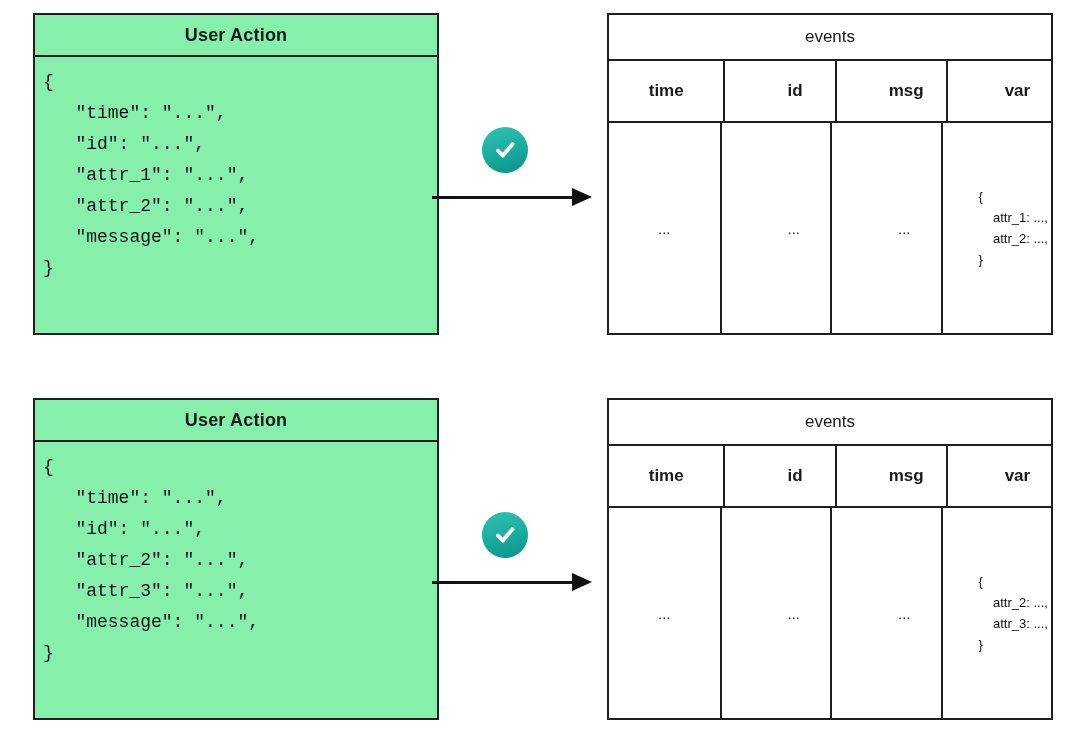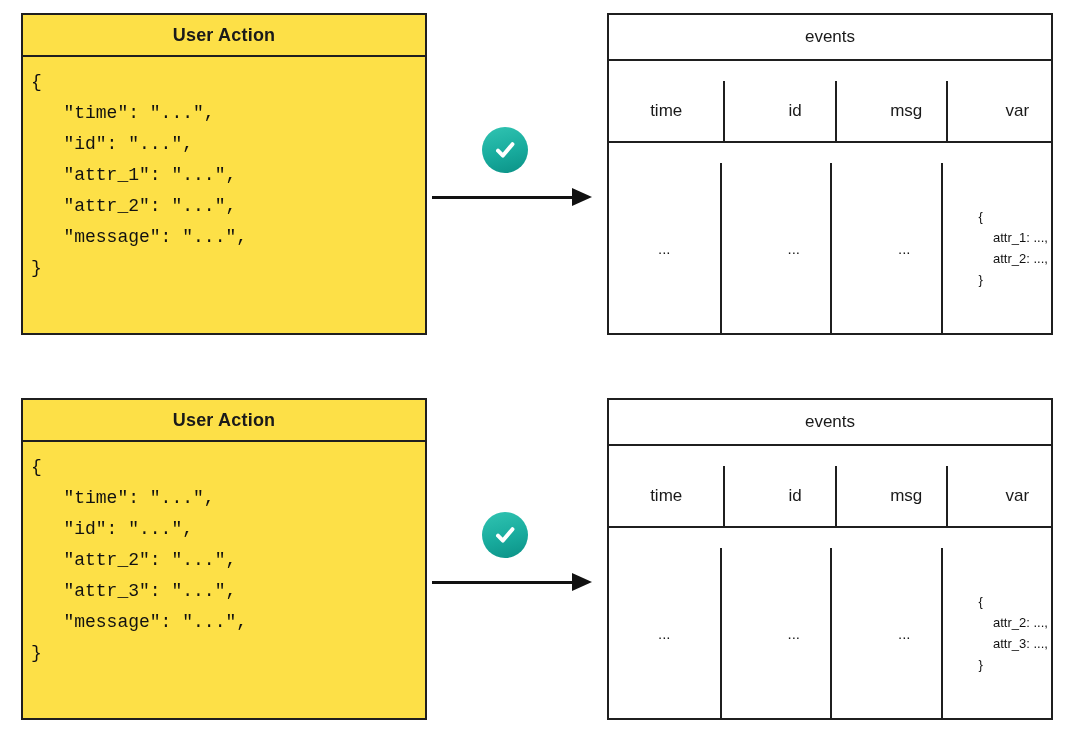--- a/index.html
+++ b/index.html
@@ -19,26 +19,26 @@
     left: 0;
     width: 1080px;
     height: 322px;
   }
   .row-1 { top: 13px; }
   .row-2 { top: 398px; }
 
   
   .action-box {
     position: absolute;
-    left: 21px;
+    left: 33px;
     top: 0;
     width: 406px;
     height: 322px;
     border: 2px solid #1f1f1f;
-    background: #fde047;
+    background: #86efac;
   }
   .action-title {
     height: 42px;
     border-bottom: 2px solid #1f1f1f;
     display: flex;
     align-items: center;
     justify-content: center;
     font-size: 18px;
     font-weight: 600;
     letter-spacing: 0.2px;
@@ -89,21 +89,20 @@
   .events-table {
     position: absolute;
     left: 607px;
     top: 0;
     width: 446px;
     height: 322px;
     border: 2px solid #1f1f1f;
     background: #ffffff;
     display: flex;
     flex-direction: column;
-    gap: 20px;
   }
   .events-title {
     height: 46px;
     border-bottom: 2px solid #1f1f1f;
     display: flex;
     align-items: center;
     justify-content: center;
     font-size: 17px;
     font-weight: 400;
   }
@@ -111,21 +110,21 @@
     height: 62px;
     border-bottom: 2px solid #1f1f1f;
     display: flex;
   }
   .events-header .col {
     flex: 1 1 25%;
     display: flex;
     align-items: center;
     justify-content: center;
     font-size: 17px;
-    font-weight: 400;
+    font-weight: 700;
     margin-left: 6px;
   }
   .events-body {
     flex: 1;
     display: flex;
   }
   .events-body .col {
     flex: 1 1 25%;
     display: flex;
     align-items: center;

